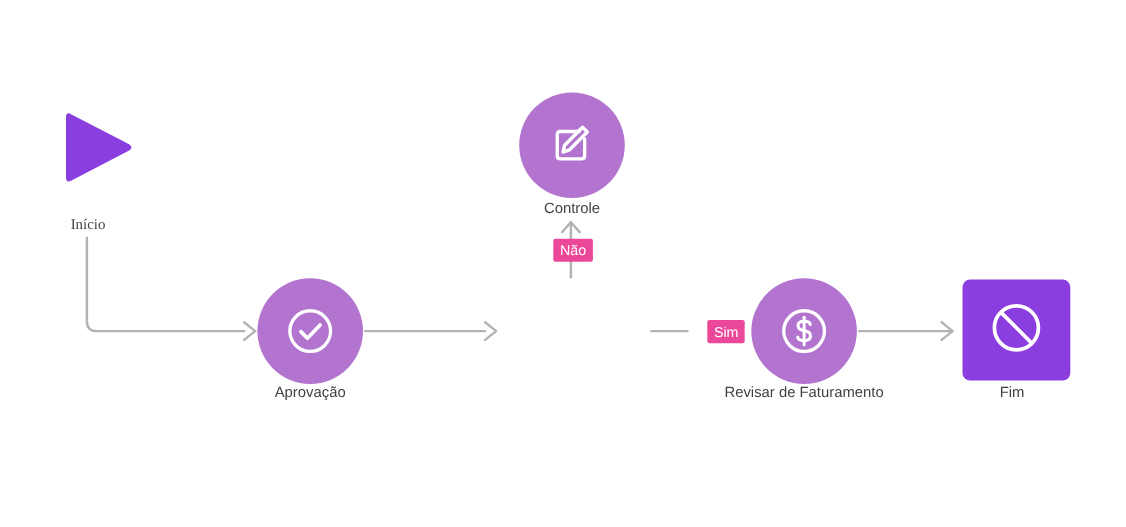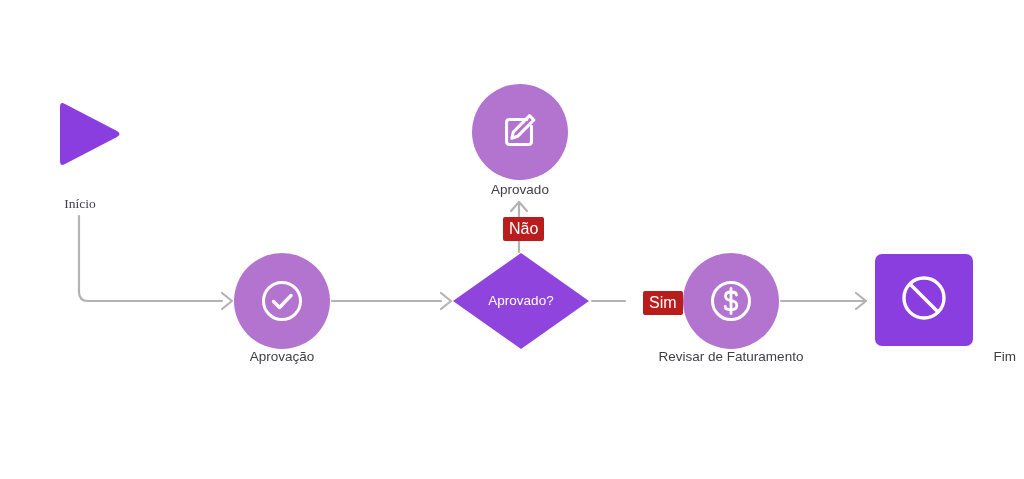--- a/index.html
+++ b/index.html
@@ -93,23 +93,23 @@
     height: 92px;
     border-radius: 7px;
     background: #8b3ee0;
     display: flex;
     align-items: center;
     justify-content: center;
   }
   
   .edge-badge {
     position: absolute;
-    background: #b91c1c;
+    background: #ec4899;
     color: #ffffff;
-    font-size: 16px;
+    font-size: 13px;
     font-family: "Liberation Sans", sans-serif;
     border-radius: 2px;
     padding: 4px 6px;
     line-height: 1;
     text-align: center;
     white-space: nowrap;
   }
 </style>
 </head>
 <body>
@@ -168,29 +168,23 @@
 
   <div class="node">
     <div class="circle-node" style="left:472px; top:84px;">
       <span>
         <svg viewBox="0 0 48 48" width="46" height="46" xmlns="http://www.w3.org/2000/svg">
           <path d="M 31 11 L 13 11 Q 10 11 10 14 L 10 34 Q 10 37 13 37 L 33 37 Q 36 37 36 34 L 36 18" fill="none" stroke="#ffffff" stroke-width="3.2" stroke-linecap="round" stroke-linejoin="round"></path>
           <path d="M 21.5 28.5 L 38.5 11.5 L 34 7 L 17 24 L 15.5 30.5 Z" fill="none" stroke="#ffffff" stroke-width="3.2" stroke-linecap="round" stroke-linejoin="round"></path>
         </svg>
       </span>
     </div>
-    <div class="node-label" style="left:452px; top:183px; width:136px;">Aprovado</div>
-  </div>
-
-  <div class="node diamond-node" style="left:451px; top:251px;">
-    <svg class="diamond-shape" viewBox="0 0 140 100" width="140" height="100" xmlns="http://www.w3.org/2000/svg">
-      <path d="M 70 2 L 138 50 L 70 98 L 2 50 Z" fill="#8f44dd"></path>
-    </svg>
-    <span class="diamond-text">Aprovado?</span>
-  </div>
+    <div class="node-label" style="left:452px; top:183px; width:136px;">Controle</div>
+  </div>
+
 
   <div class="node">
     <div class="circle-node" style="left:683px; top:253px;">
       <span>
         <svg viewBox="0 0 48 48" width="48" height="48" xmlns="http://www.w3.org/2000/svg">
           <circle cx="24" cy="24" r="18.5" fill="none" stroke="#ffffff" stroke-width="3"></circle>
           <path d="M 24 11.5 L 24 36.5" fill="none" stroke="#ffffff" stroke-width="2.8" stroke-linecap="round"></path>
           <path d="M 29.5 18 Q 29.5 15 24 15 Q 18.5 15 18.5 19 Q 18.5 23 24 23.6
                    Q 29.8 24.2 29.8 28.4 Q 29.8 32.6 24 32.6 Q 18.2 32.6 18.2 29.4" fill="none" stroke="#ffffff" stroke-width="2.8" stroke-linecap="round" stroke-linejoin="round"></path>
         </svg>
@@ -201,20 +195,20 @@
 
   <div class="node">
     <div class="end-node" style="left:875px; top:254px;">
       <span>
         <svg viewBox="0 0 52 52" width="52" height="52" xmlns="http://www.w3.org/2000/svg">
           <circle cx="26" cy="26" r="20" fill="none" stroke="#ffffff" stroke-width="3.4"></circle>
           <path d="M 12.2 12.2 L 39.8 39.8" fill="none" stroke="#ffffff" stroke-width="3.4" stroke-linecap="round"></path>
         </svg>
       </span>
     </div>
-    <div class="node-label" style="left:896px; top:350px; width:120px;text-align:right;">Fim</div>
+    <div class="node-label" style="left:860px; top:350px; width:120px;">Fim</div>
   </div>
 
   <div class="edge-badge" style="left:503px; top:217px;">Não</div>
 
   <div class="edge-badge" style="left:624px; top:291px;margin-left:19px;">Sim</div>
 
 </div>
 
 </body></html>

